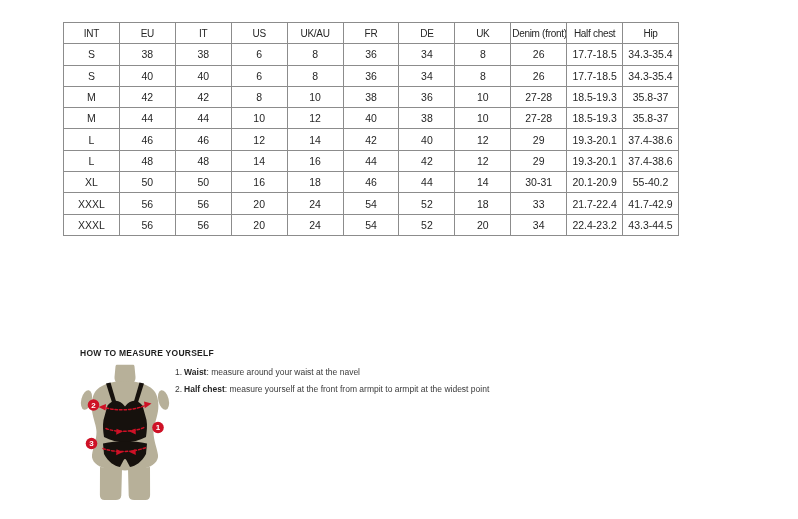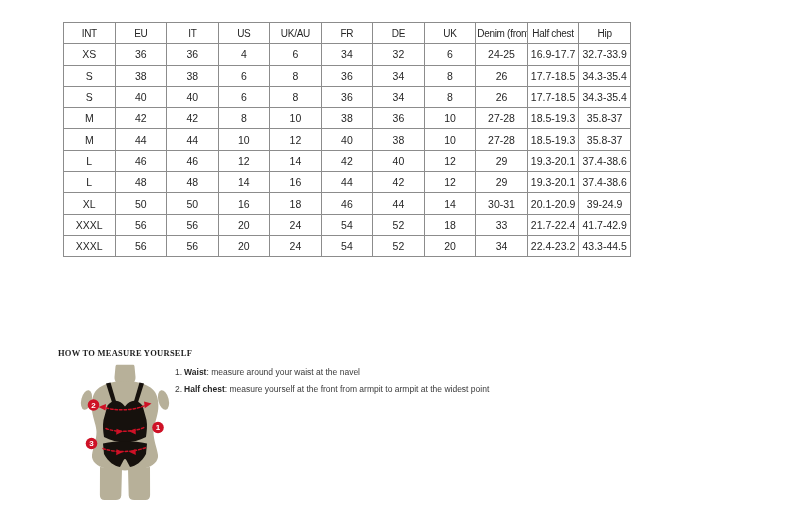--- a/index.html
+++ b/index.html
@@ -9,21 +9,21 @@
     font-family: "Liberation Sans", sans-serif;
     position: relative;
     overflow: hidden;
     color: var(--text-dark, #262626);
   }
 
   
   .size-table {
     position: absolute;
     left: 63px; top: 22px;
-    width: 568px;
+    width: 616px;
     border-collapse: collapse;
     table-layout: fixed;
     border: 1.5px solid var(--table-border-outer, #4f4f4f);
     padding-left: 29px;
   }
   .size-table th, .size-table td {
     border: 1px solid var(--table-border, #8c8c8c);
     height: 20.3px;
     text-align: center;
     vertical-align: middle;
@@ -32,26 +32,25 @@
     overflow: hidden;
     font-weight: 400;
     color: var(--text-dark, #262626);
   }
   .size-table th { font-size: 10px; letter-spacing: -0.3px; }
   .size-table td { font-size: 10.5px; }
 
   
   .measure-heading {
     position: absolute;
-    left: 58px; top: 348px;
+    left: 80px; top: 348px;
     font-size: 8.5px;
     font-weight: 700;
     letter-spacing: 0.25px;
     color: #1f1f1f;
-    font-family: Liberation Serif, serif;
   }
   .instructions {
     position: absolute;
     left: 175px; top: 368px;
     width: 360px;
   }
   .instr {
     font-size: 8.5px;
     line-height: 9.5px;
     margin-bottom: 7px;
@@ -99,33 +98,20 @@
         <th>FR</th>
         <th>DE</th>
         <th>UK</th>
         <th>Denim (front)</th>
         <th>Half chest</th>
         <th>Hip</th>
       </tr>
   </thead>
   <tbody>
       <tr>
-        <td>XS</td>
-        <td>36</td>
-        <td>36</td>
-        <td>4</td>
-        <td>6</td>
-        <td>34</td>
-        <td>32</td>
-        <td>6</td>
-        <td>24-25</td>
-        <td>16.9-17.7</td>
-        <td>32.7-33.9</td>
-      </tr>
-      <tr>
         <td>S</td>
         <td>38</td>
         <td>38</td>
         <td>6</td>
         <td>8</td>
         <td>36</td>
         <td>34</td>
         <td>8</td>
         <td>26</td>
         <td>17.7-18.5</td>
@@ -200,21 +186,21 @@
         <td>XL</td>
         <td>50</td>
         <td>50</td>
         <td>16</td>
         <td>18</td>
         <td>46</td>
         <td>44</td>
         <td>14</td>
         <td>30-31</td>
         <td>20.1-20.9</td>
-        <td>39-24.9</td>
+        <td>55-40.2</td>
       </tr>
       <tr>
         <td>XXXL</td>
         <td>56</td>
         <td>56</td>
         <td>20</td>
         <td>24</td>
         <td>54</td>
         <td>52</td>
         <td>18</td>

